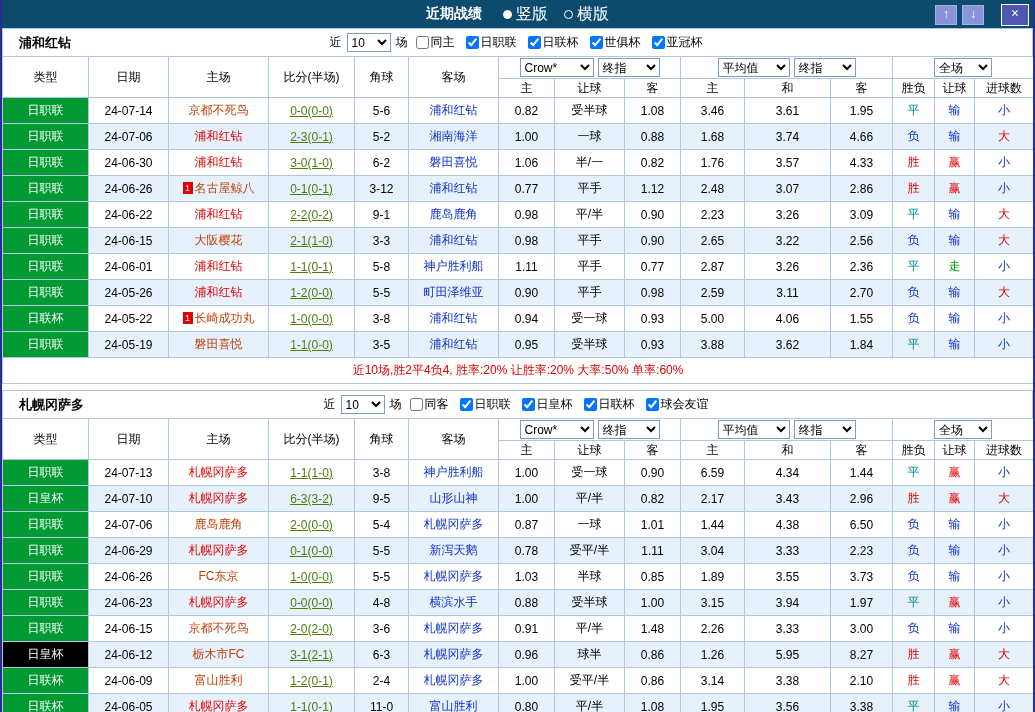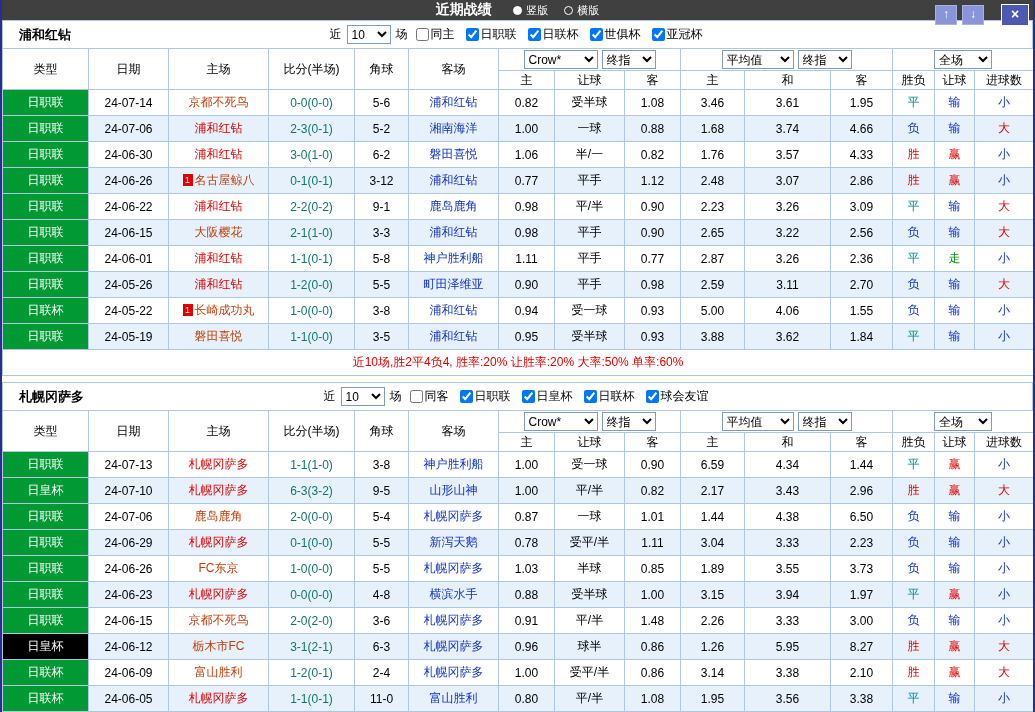--- a/index.html
+++ b/index.html
@@ -1,64 +1,64 @@
 <!DOCTYPE html>
 <html><head>
 <meta charset="utf-8">
 <style>
   html,body{margin:0;padding:0;background:#fff;}
   body{font-family:"Liberation Sans","DejaVu Sans",sans-serif;font-size:12px;color:#000;}
   .page{width:1035px;height:712px;box-sizing:border-box;border-left:2px solid #2B2D8E;border-right:2px solid #2B2D8E;overflow:hidden;background:#fff;}
 
   
-  .titlebar{position:relative;height:20px;background:#404040;display:flex;align-items:center;}
+  .titlebar{position:relative;height:28px;background:#0c4a6e;display:flex;align-items:center;font-family:Liberation Serif, serif;}
   .tb-center{position:absolute;left:0;right:0;text-align:center;}
   .tb-title{color:#fff;font-weight:bold;font-size:14px;margin-right:18px;vertical-align:middle;}
   .tb-radios{display:inline-flex;gap:16px;vertical-align:middle;}
-  .tb-radio{display:inline-flex;align-items:center;gap:4px;color:#fff;cursor:pointer;font-size:11px;}
+  .tb-radio{display:inline-flex;align-items:center;gap:4px;color:#fff;cursor:pointer;font-size:16px;}
   .dot{width:9px;height:9px;border:1px solid #fff;border-radius:50%;display:inline-block;box-sizing:border-box;}
   .dot.sel{background:#fff;}
   .tb-btns{position:absolute;right:4px;top:4px;display:flex;gap:5px;align-items:center;z-index:2;}
   .nav-btn{width:20px;height:18px;background:#8A94D8;border:1px solid #A9B1E4;color:#fff;font-size:12px;line-height:16px;text-align:center;cursor:pointer;}
   .close-btn{width:26px;height:20px;background:#4D58B0;border:1px solid #fff;color:#fff;font-size:14px;font-weight:bold;line-height:18px;text-align:center;cursor:pointer;margin-left:12px;}
 
   
   .section{background:#fff;}
   .gap{height:6px;background:#fff;}
   .sec-head{position:relative;height:27px;border:1px solid #AEC8E4;border-bottom:none;display:flex;align-items:center;background:#fff;}
   .team{margin-left:16px;font-weight:bold;font-size:13px;z-index:2;}
   .filters{position:absolute;left:0;right:0;text-align:center;}
   .filters-inner{display:inline-flex;align-items:center;gap:5px;}
   .filters-inner label{display:inline-flex;align-items:center;gap:2px;margin:0 3px;cursor:pointer;}
   input[type=checkbox]{width:13px;height:13px;margin:0;}
 
   select{font-size:12px;height:19px;border:1px solid #7F9DB9;background:#fff;vertical-align:middle;}
   .sel-count{width:44px;}
   .sel-bookmaker{width:74px;}
-  .sel-final{width:54px;}
+  .sel-final{width:62px;}
   .sel-avg{width:72px;}
   .sel-scope{width:58px;}
 
   table{table-layout:fixed;width:100%;border-collapse:collapse;}
   th,td{border:1px solid #AEC8E4;text-align:center;padding:0;overflow:hidden;white-space:nowrap;font-size:12px;}
   thead th{background:#fff;font-weight:400;height:18px;}
   tr.selrow th{height:21px;}
   .sel-group{display:flex;justify-content:center;gap:4px;align-items:center;}
   tbody td{height:25px;background:#fff;}
   tbody tr:nth-child(even) td{background:#E7F1FB;}
 
   .type{color:#fff;}
   .type.green{background:#009933;}
   .type.black{background:#000000;}
   .c-red{color:#E60000;}
   .c-blue{color:#1133CC;}
   .c-black{color:#c2410c;}
   .c-teal{color:#008B8B;}
   .c-green{color:#009900;}
-  .score{color:#0f766e;}
+  .score{color:#4d7c0f;text-decoration:underline;}
   .badge{display:inline-block;background:#E00000;color:#fff;font-size:9px;width:10px;height:12px;line-height:12px;text-align:center;margin-right:2px;vertical-align:1px;}
   tr.summary td{color:#E00000;background:#fff !important;}
   .name{cursor:pointer;}
 </style>
 </head>
 <body>
 
 <div class="page">
 
   <div class="titlebar">

